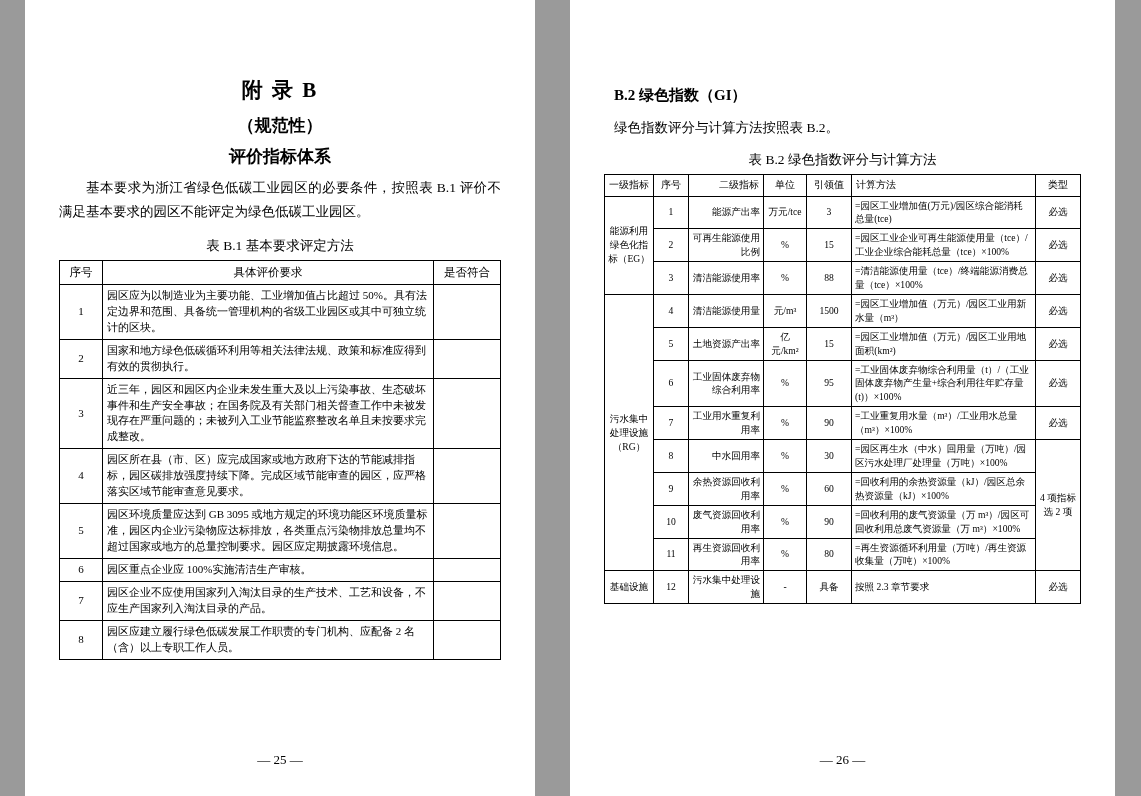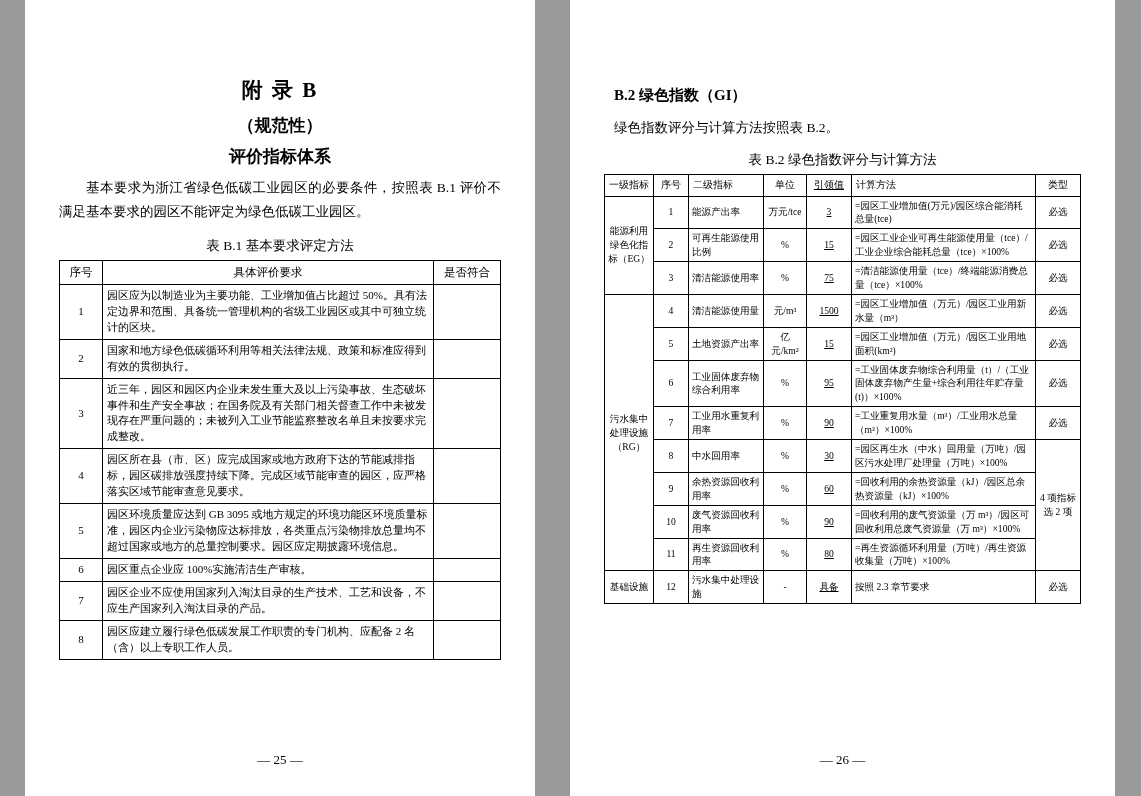--- a/index.html
+++ b/index.html
@@ -24,23 +24,23 @@
   .pageno{position:absolute;bottom:28px;width:100%;left:0;text-align:center;font-size:13px;}
   .b2head{font-size:15px;font-weight:bold;margin-top:58px;margin-left:10px;}
   .b2line{font-size:13.5px;margin-top:14px;margin-left:10px;}
   .t2{font-size:9.6px;}
   .t2 th{font-size:10px;}
   .t2 td{padding:2px 3px;}
   .c-center{text-align:center;}
   .gi-table-wrap{margin-top:4px;}
   .lvl1{text-align:center;width:40px;letter-spacing:0px;}
   .seq{text-align:center;width:26px;}
-  .nm2{text-align:left;width:66px;}
+  .nm2{text-align:right;width:66px;}
   .unit{text-align:center;width:34px;}
-  .lead{text-align:center;width:36px;text-decoration:underline;}
+  .lead{text-align:center;width:36px;}
   .calc{text-align:left;}
   .type{text-align:center;width:36px;}
 </style>
 </head>
 <body>
 
 <div id="page-wrap">
 
   <div class="page left">
     <div class="inner">
@@ -138,21 +138,21 @@
             <td class="nm2">可再生能源使用比例</td>
             <td class="unit">%</td>
             <td class="lead">15</td>
             <td class="calc">=园区工业企业可再生能源使用量（tce）/工业企业综合能耗总量（tce）×100%</td>
             <td class="type">必选</td>
           </tr>
           <tr>
             <td class="seq">3</td>
             <td class="nm2">清洁能源使用率</td>
             <td class="unit">%</td>
-            <td class="lead">75</td>
+            <td class="lead">88</td>
             <td class="calc">=清洁能源使用量（tce）/终端能源消费总量（tce）×100%</td>
             <td class="type">必选</td>
           </tr>
 
           <tr>
             <td class="lvl1" rowspan="8">污水集中处理设施（RG）</td>
             <td class="seq">4</td>
             <td class="nm2">清洁能源使用量</td>
             <td class="unit">元/m³</td>
             <td class="lead">1500</td>

